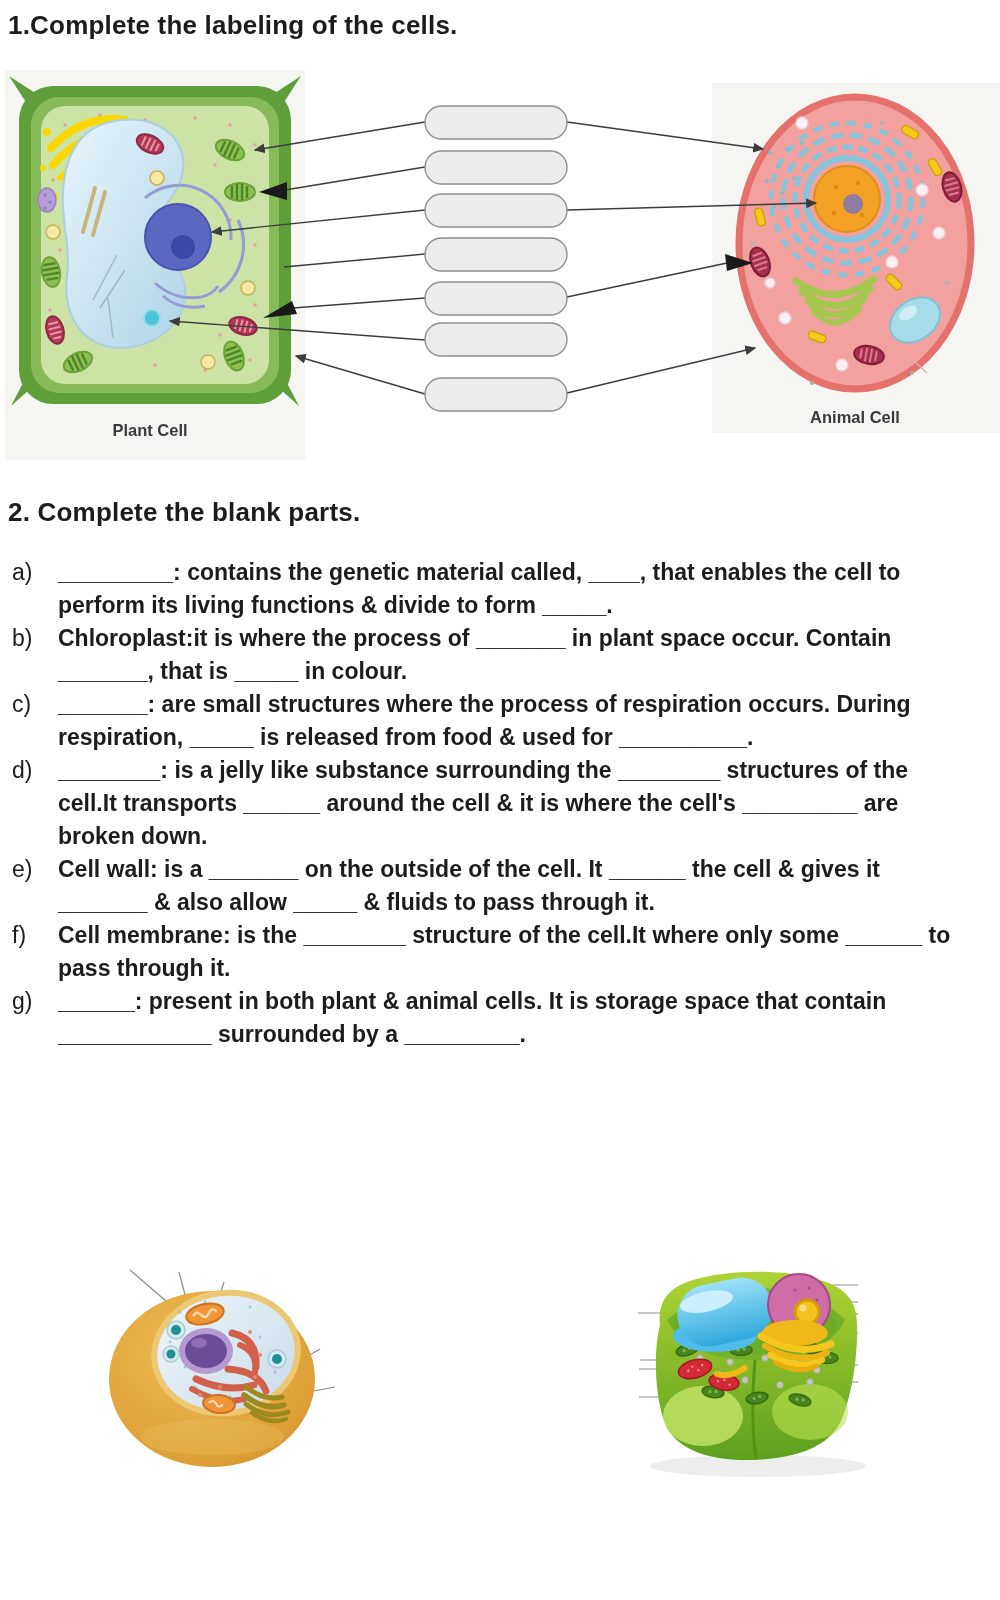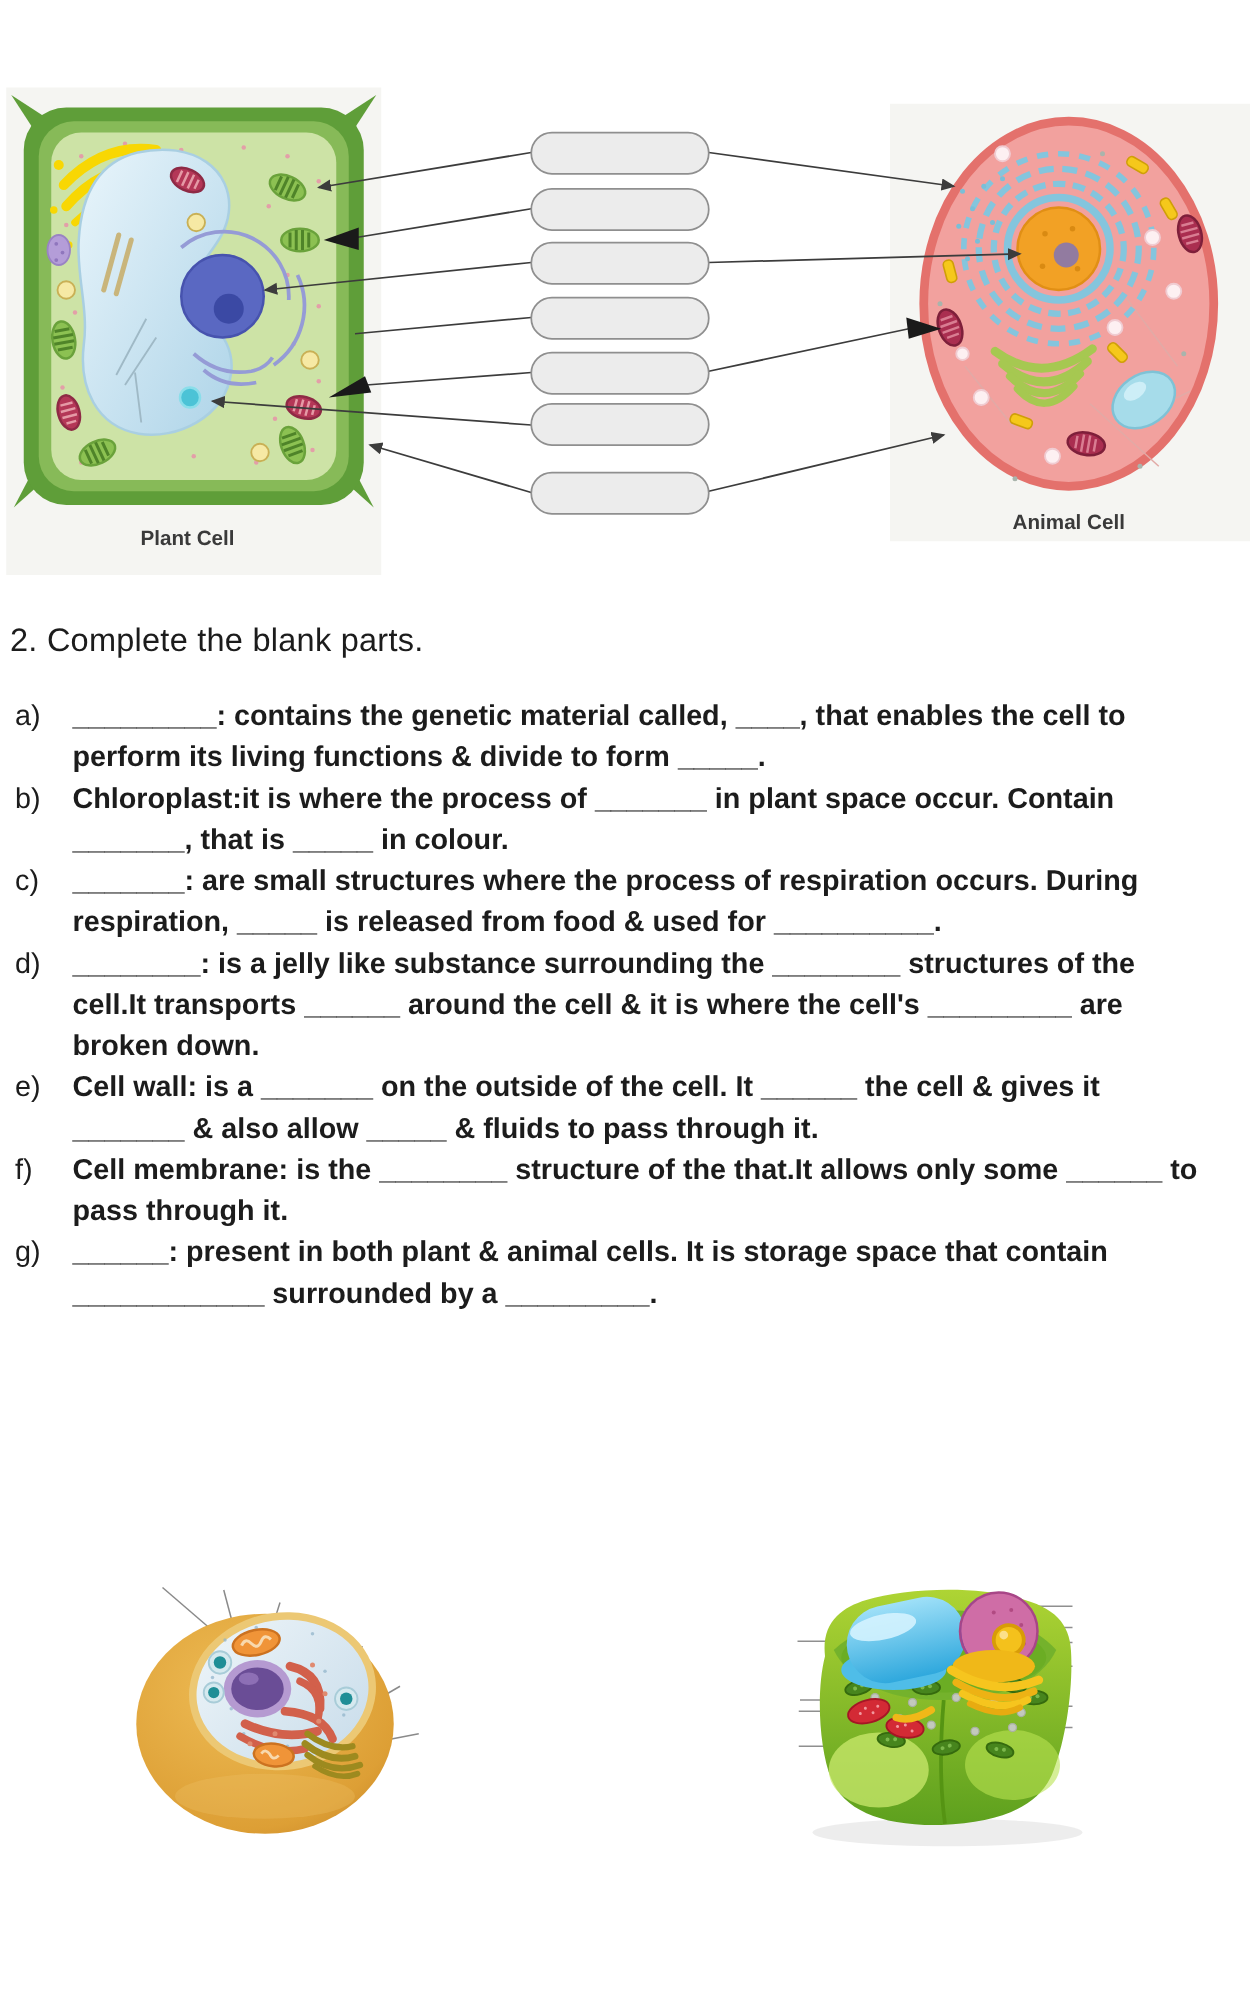--- a/index.html
+++ b/index.html
@@ -1,33 +1,34 @@
 <!DOCTYPE html>
 <html><head>
 <meta charset="utf-8">
 <style>
   html,body{margin:0;padding:0;background:#ffffff;}
   .page{position:relative;width:1000px;height:1600px;background:#ffffff;overflow:hidden;
         font-family:"Liberation Sans",sans-serif;color:#1c1c1c;}
   .page-title{position:absolute;left:8px;top:10px;margin:0;font-size:26px;font-weight:700;letter-spacing:.2px;}
-  .section-heading{position:absolute;left:8px;top:497px;margin:0;font-size:26px;font-weight:400;letter-spacing:.2px;}
+  .section-heading{position:absolute;left:8px;top:497px;margin:0;font-size:26px;font-weight:700;letter-spacing:.2px;}
   .main-svg{position:absolute;left:0;top:60px;}
   .questions{position:absolute;left:12px;top:556px;width:952px;font-size:23px;line-height:33px;}
   .q{display:flex;}
   .q-letter{flex:0 0 46px;}
   .q-text{flex:1;font-weight:bold;}
   .fig-left{position:absolute;left:100px;top:1237px;}
   .fig-right{position:absolute;left:595px;top:1230px;}
   svg text.caption{font-family:"Liberation Sans",sans-serif;font-weight:700;fill:#3a3a3a;}
 </style>
 </head>
 <body>
 
 <div class="page">
 
+  <h1 class="page-title">1.Complete the labeling of the cells.</h1>
 
   <svg class="main-svg" width="1000" height="412" viewBox="0 0 1000 412">
     <defs>
       <linearGradient id="gVac" x1="0" y1="0" x2="1" y2="1">
         <stop offset="0" stop-color="#e9f5fb"></stop>
           <stop offset="1" stop-color="#aed4e8"></stop>
       </linearGradient>
       <marker id="ah" markerWidth="9" markerHeight="8" refX="7" refY="3.5" orient="auto">
         <path d="M0,0 L8,3.5 L0,7 Z" fill="#3c3c3c"></path>
       </marker>
@@ -313,21 +314,21 @@
     <div class="q">
       <span class="q-letter">d)</span>
       <span class="q-text">________: is a jelly like substance surrounding the ________ structures of the cell.It transports ______ around the cell &amp; it is where the cell's _________ are broken down.</span>
     </div>
     <div class="q">
       <span class="q-letter">e)</span>
       <span class="q-text">Cell wall: is a _______ on the outside of the cell. It ______ the cell &amp; gives it _______ &amp; also allow _____ &amp; fluids to pass through it.</span>
     </div>
     <div class="q">
       <span class="q-letter">f)</span>
-      <span class="q-text">Cell membrane: is the ________ structure of the that.It allows only some ______ to pass through it.</span>
+      <span class="q-text">Cell membrane: is the ________ structure of the cell.It where only some ______ to pass through it.</span>
     </div>
     <div class="q">
       <span class="q-letter">g)</span>
       <span class="q-text">______: present in both plant &amp; animal cells. It is storage space that contain ____________ surrounded by a _________.</span>
     </div>
   </div>
 
   <svg class="fig-left" width="290" height="245" viewBox="0 0 290 245">
     <defs>
       <radialGradient id="gGold" cx="0.4" cy="0.35" r="0.9">

